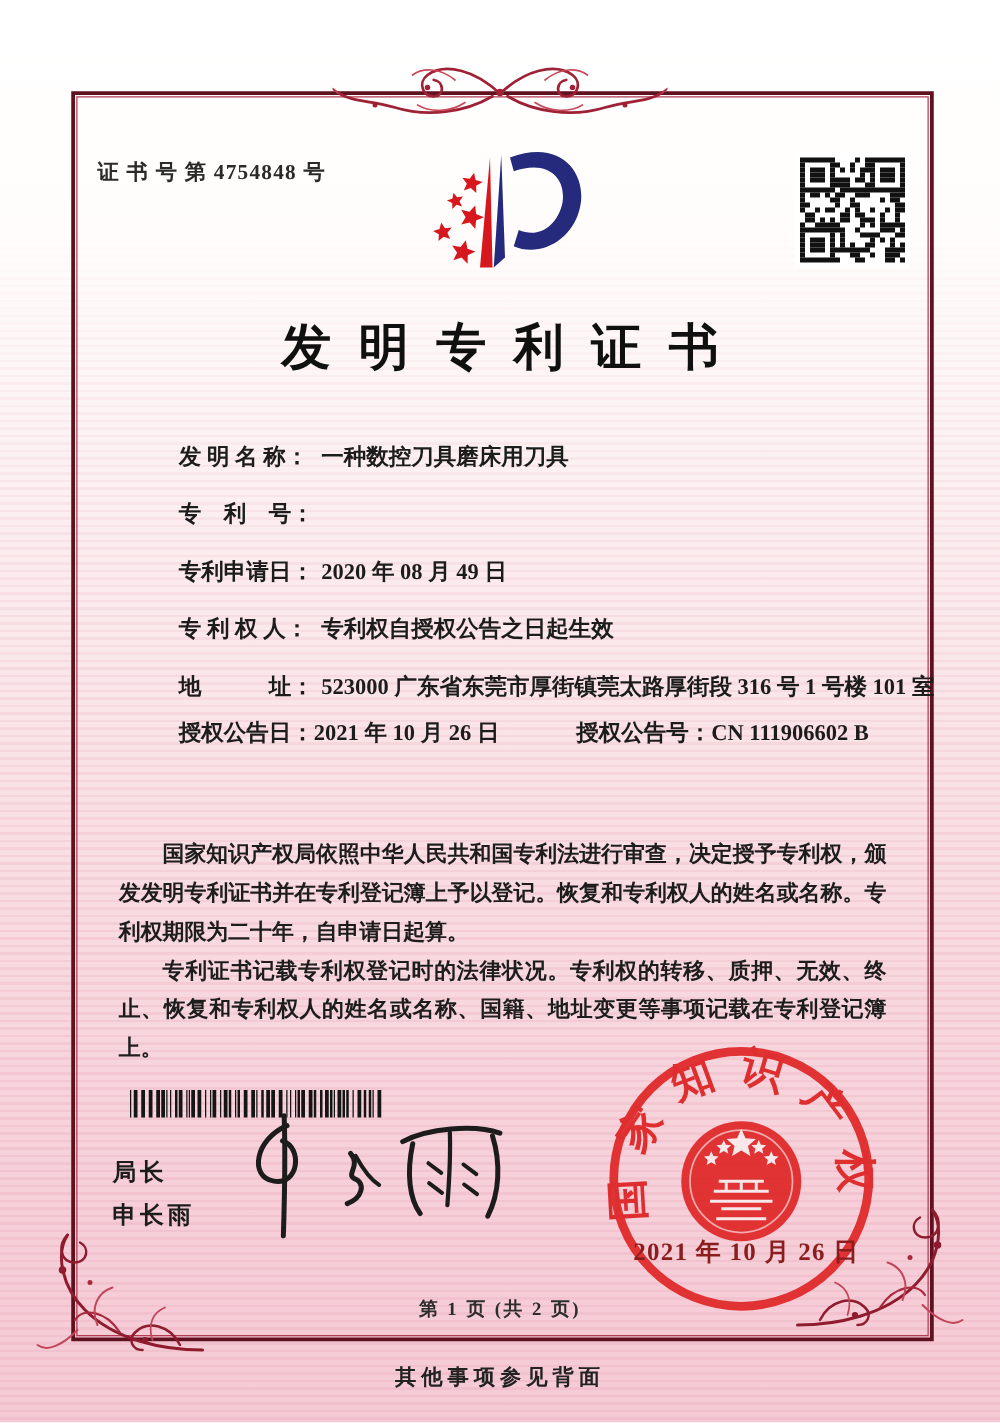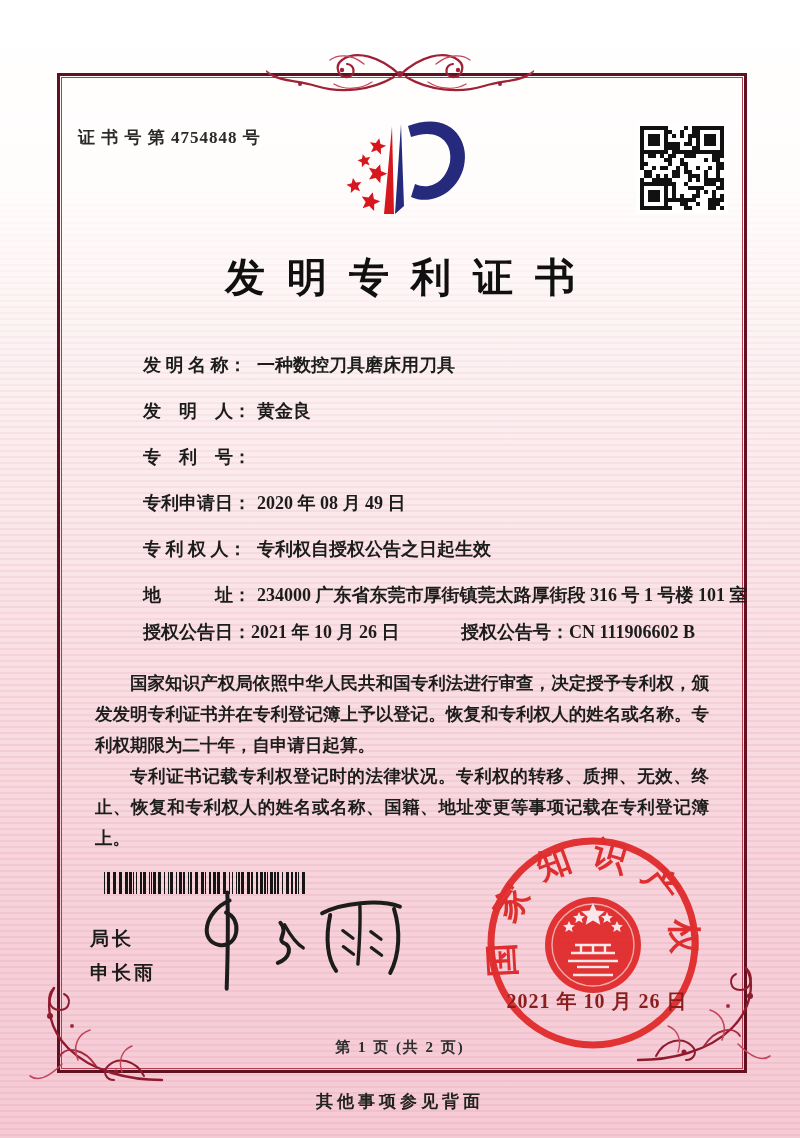--- a/index.html
+++ b/index.html
@@ -367,37 +367,33 @@
 </div>
 
 <div class="doc-title">发明专利证书</div>
 
 <div class="fields">
   <div class="frow">
     <span class="lab">发 明 名 称：</span>
     <span class="val">一种数控刀具磨床用刀具</span>
   </div>
   <div class="frow">
-    <span class="lab">发　明　人：</span>
-    <span class="val">黄金良</span>
-  </div>
-  <div class="frow">
     <span class="lab">专　利　号：</span>
   </div>
   <div class="frow">
     <span class="lab">专利申请日：</span>
     <span class="val">2020 年 08 月 49 日</span>
   </div>
   <div class="frow">
     <span class="lab">专 利 权 人：</span>
     <span class="val">专利权自授权公告之日起生效</span>
   </div>
   <div class="frow addr">
     <span class="lab">地　　　址：</span>
-    <span class="val">234000 广东省东莞市厚街镇莞太路厚街段 316 号 1 号楼 101 室</span>
+    <span class="val">523000 广东省东莞市厚街镇莞太路厚街段 316 号 1 号楼 101 室</span>
   </div>
   <div class="grant-row">
     <span class="pair1">
       <span class="lab">授权公告日：</span>
       <span class="val">2021 年 10 月 26 日</span>
     </span>
     <span class="pair2">
       <span class="lab">授权公告号：</span>
       <span class="val">CN 111906602 B</span>
     </span>

